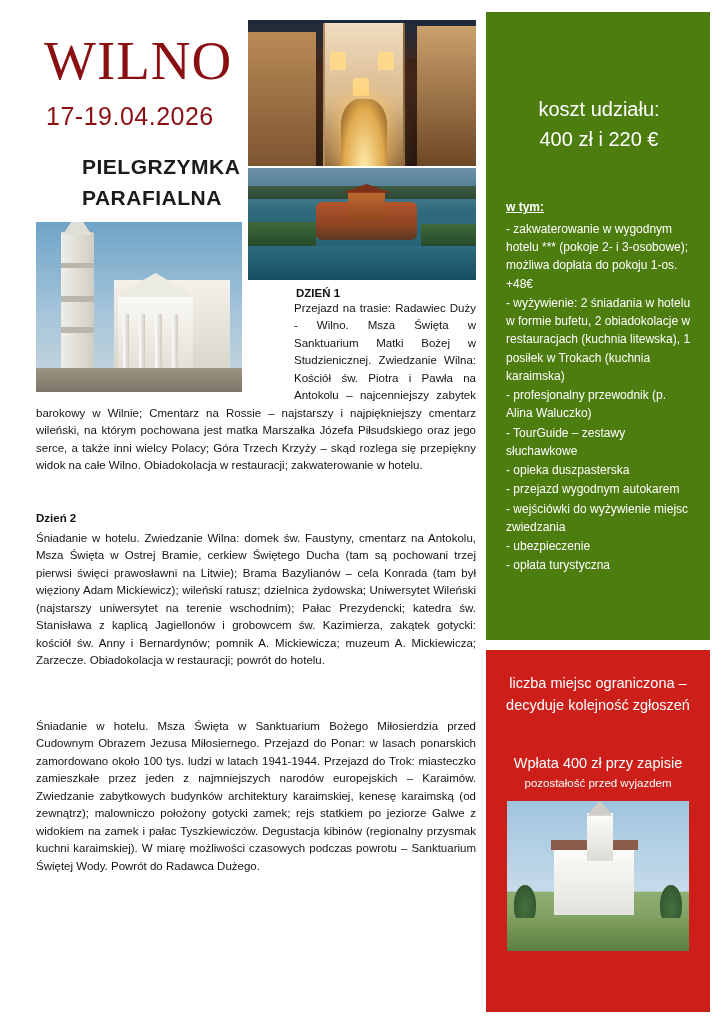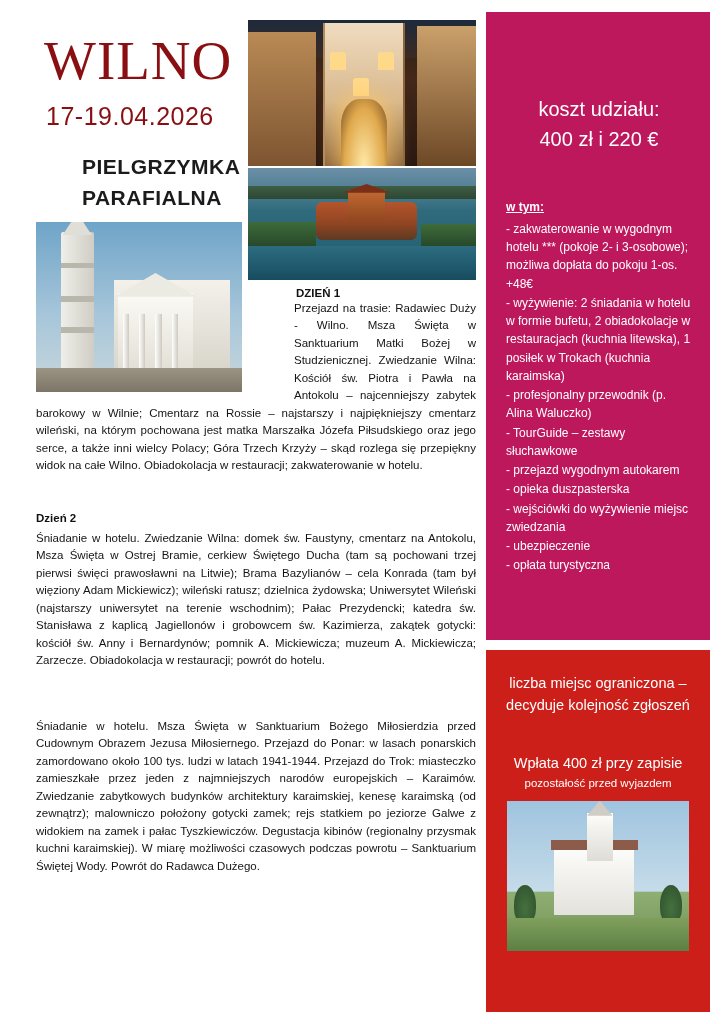--- a/index.html
+++ b/index.html
@@ -252,21 +252,21 @@
     position: absolute;
     left: 36px; top: 718px;
     width: 440px;
   }
 
   
   .right-top {
     position: absolute;
     left: 486px; top: 12px;
     width: 224px; height: 628px;
-    background: #be185d;
+    background: #4d7c0f;
     color: #ffffff;
     padding: 22px 18px 14px 20px;
   }
   .cost-title {
     font-size: 20px;
     text-align: center;
     line-height: 1.5;
     margin: 60px 0 0 0;
     font-weight: normal;
   }
@@ -392,22 +392,22 @@
     <div class="cost-title">
       <div>koszt udziału:</div>
       <div>400 zł i 220 €</div>
     </div>
     <div class="in-label">w tym:</div>
     <ul class="incl-list">
       <li>- zakwaterowanie w wygodnym hotelu *** (pokoje 2- i 3-osobowe); możliwa dopłata do pokoju 1-os. +48€</li>
       <li>- wyżywienie: 2 śniadania w hotelu  w formie bufetu, 2 obiadokolacje w restauracjach (kuchnia litewska),   1 posiłek w Trokach (kuchnia karaimska)</li>
       <li>- profesjonalny przewodnik (p. Alina Waluczko)</li>
       <li>- TourGuide – zestawy słuchawkowe</li>
+      <li>- opieka duszpasterska</li>
       <li>- przejazd wygodnym autokarem</li>
-      <li>- opieka duszpasterska</li>
       <li>- wejściówki do wyżywienie miejsc zwiedzania</li>
       <li>- ubezpieczenie</li>
       <li>- opłata turystyczna</li>
     </ul>
   </div>
 
   <div class="right-bottom">
     <div class="limit-text">liczba miejsc ograniczona – decyduje kolejność zgłoszeń</div>
     <div class="pay-text">Wpłata 400 zł przy zapisie</div>
     <div class="pay-sub">pozostałość przed wyjazdem</div>

